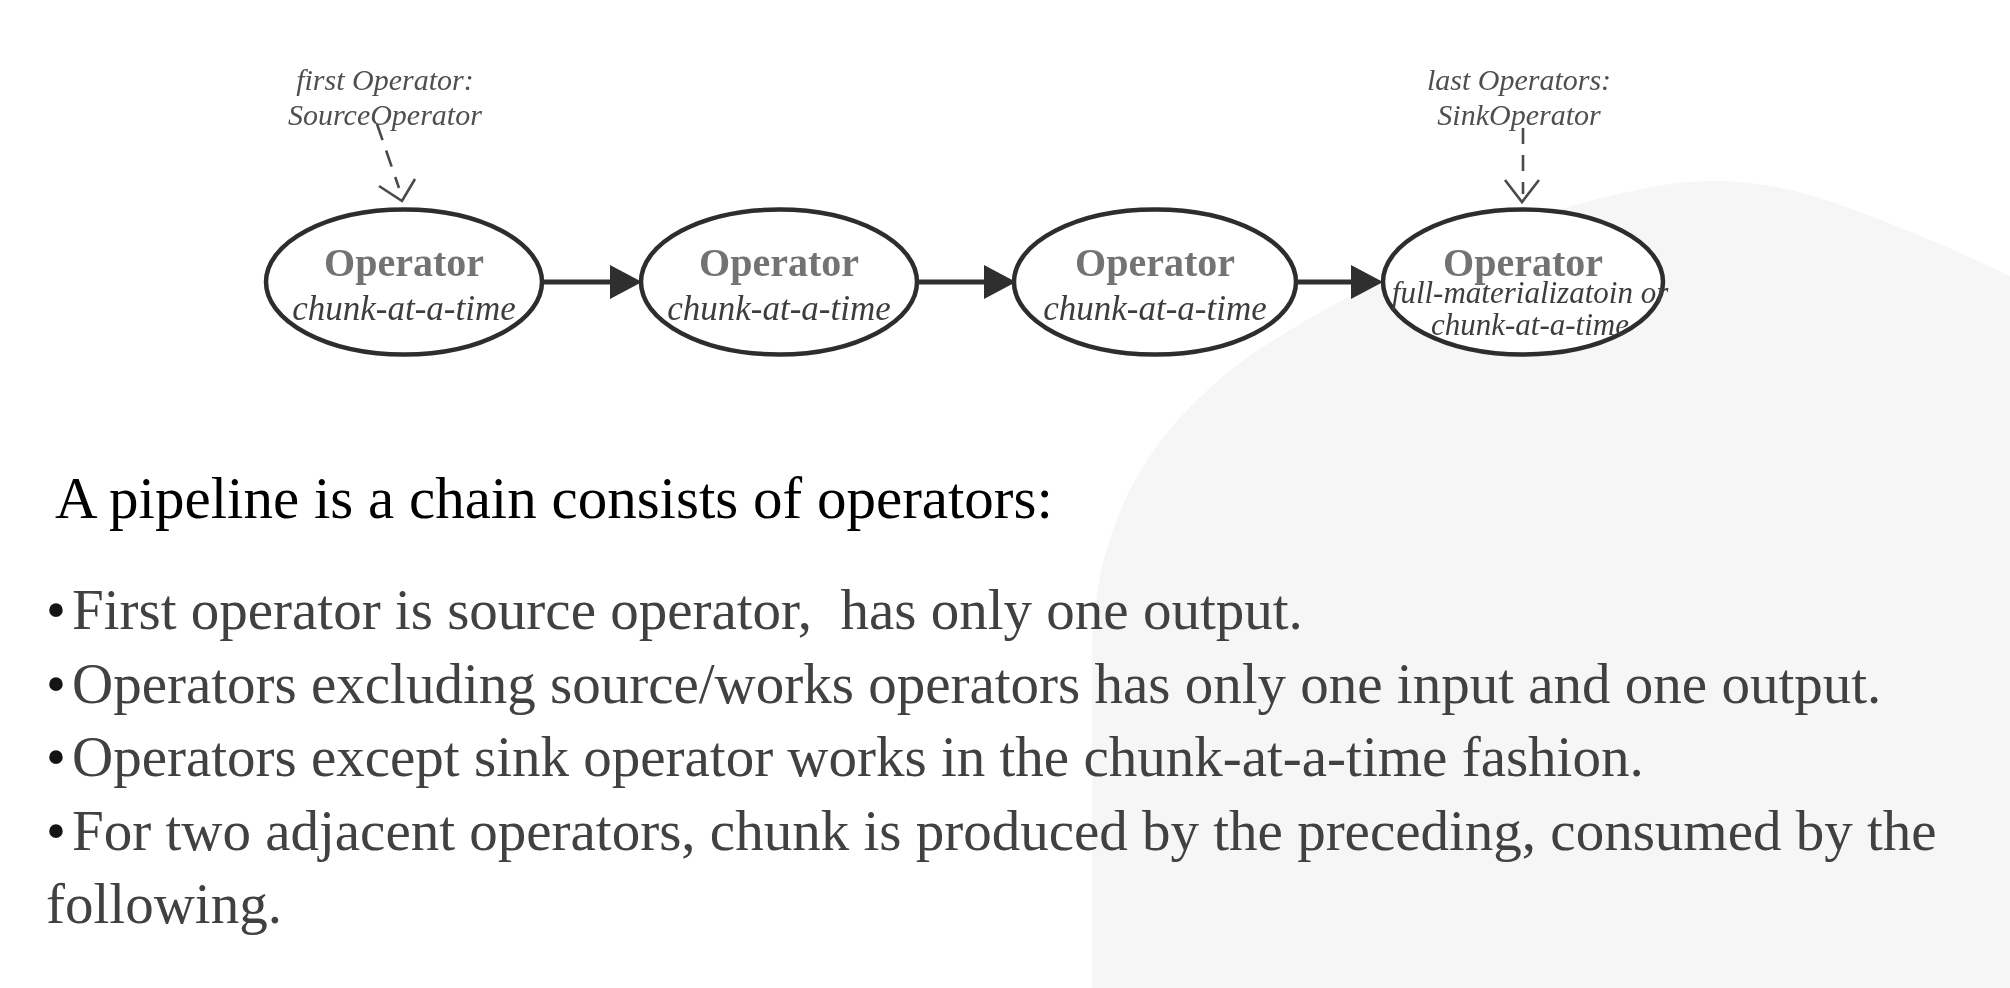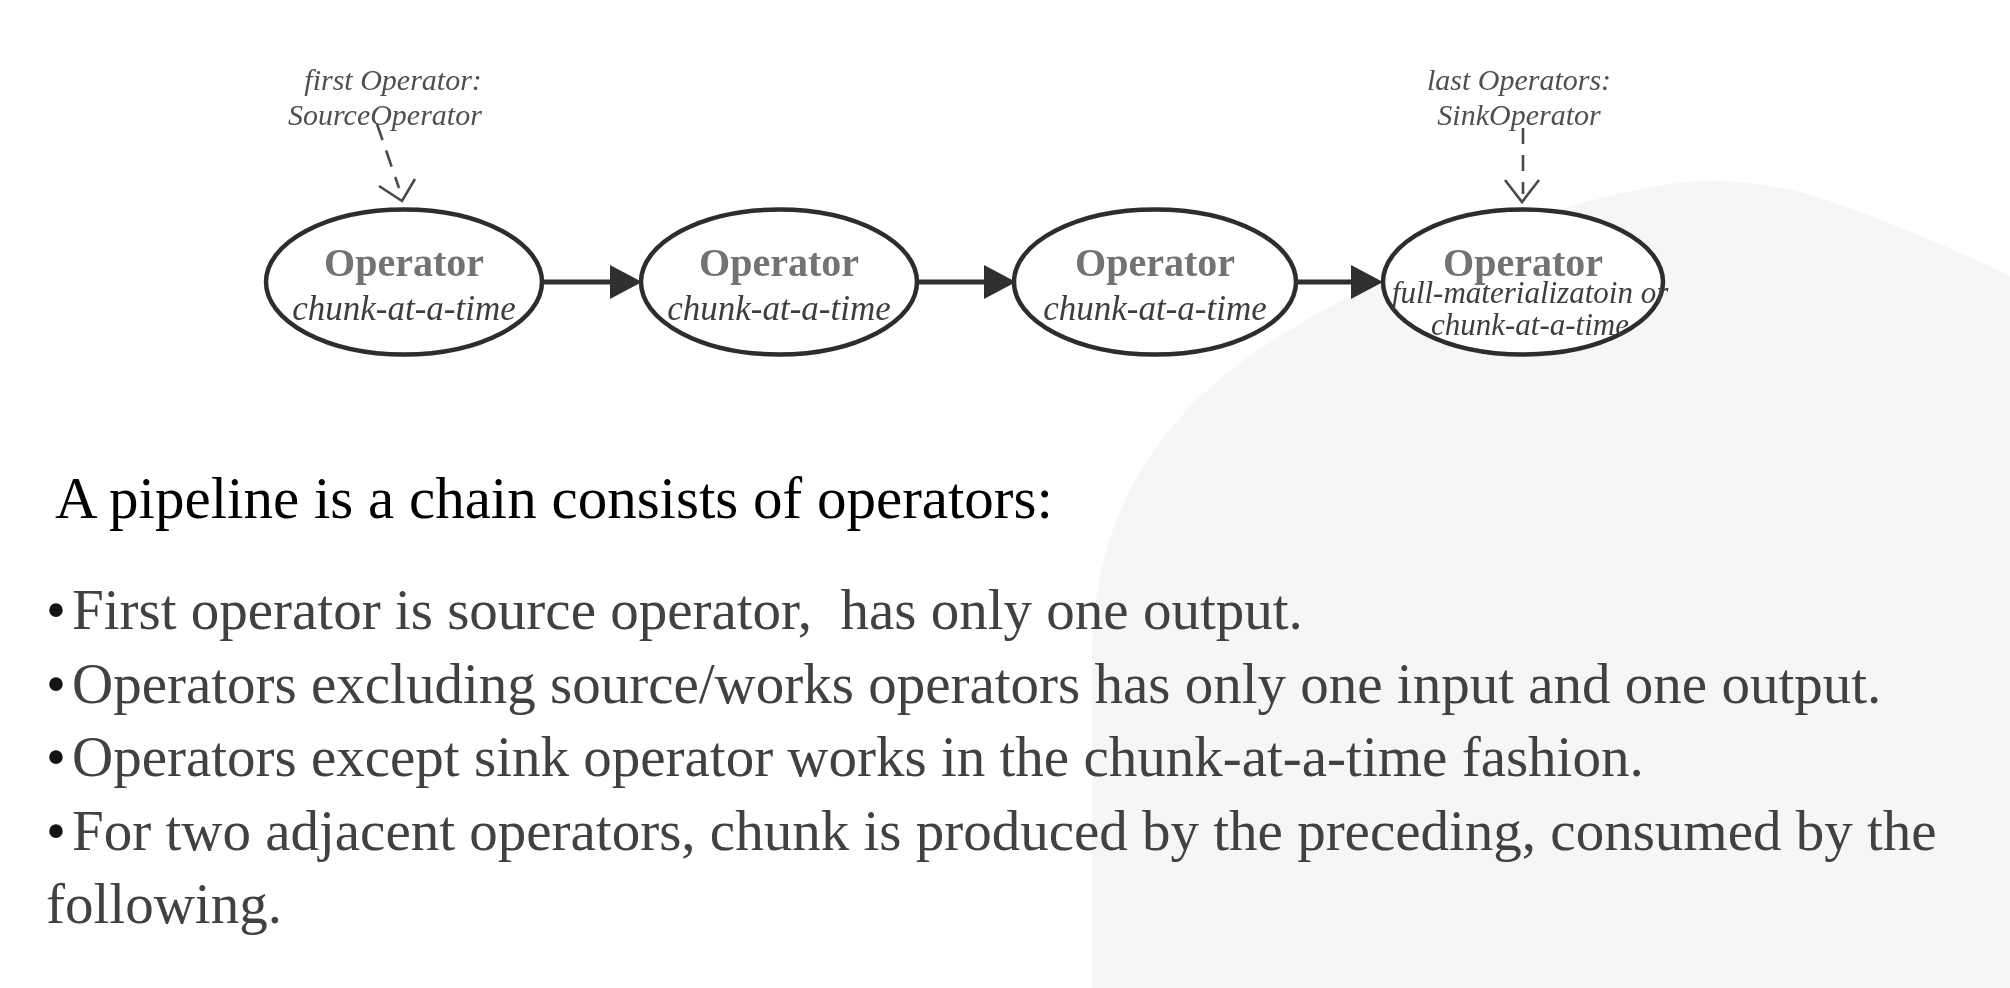--- a/index.html
+++ b/index.html
@@ -15,21 +15,21 @@
   .abs { position: absolute; }
 
   
   .annotation {
     font-style: italic;
     font-size: 30px;
     line-height: 35px;
     color: #4f4f4f;
     white-space: nowrap;
   }
-  .annotation.first { left: 288px; top: 62px; text-align: right; }
+  .annotation.first { left: 288px; top: 62px; text-align: center; }
   .annotation.last  { left: 1419px; top: 62px; width: 200px; text-align: center; }
 
   
   .node-title {
     width: 300px; text-align: center;
     font-weight: bold; font-size: 40px; line-height: 42px;
     color: #737373; white-space: nowrap;
   }
   .node-sub {
     width: 300px; text-align: center;

